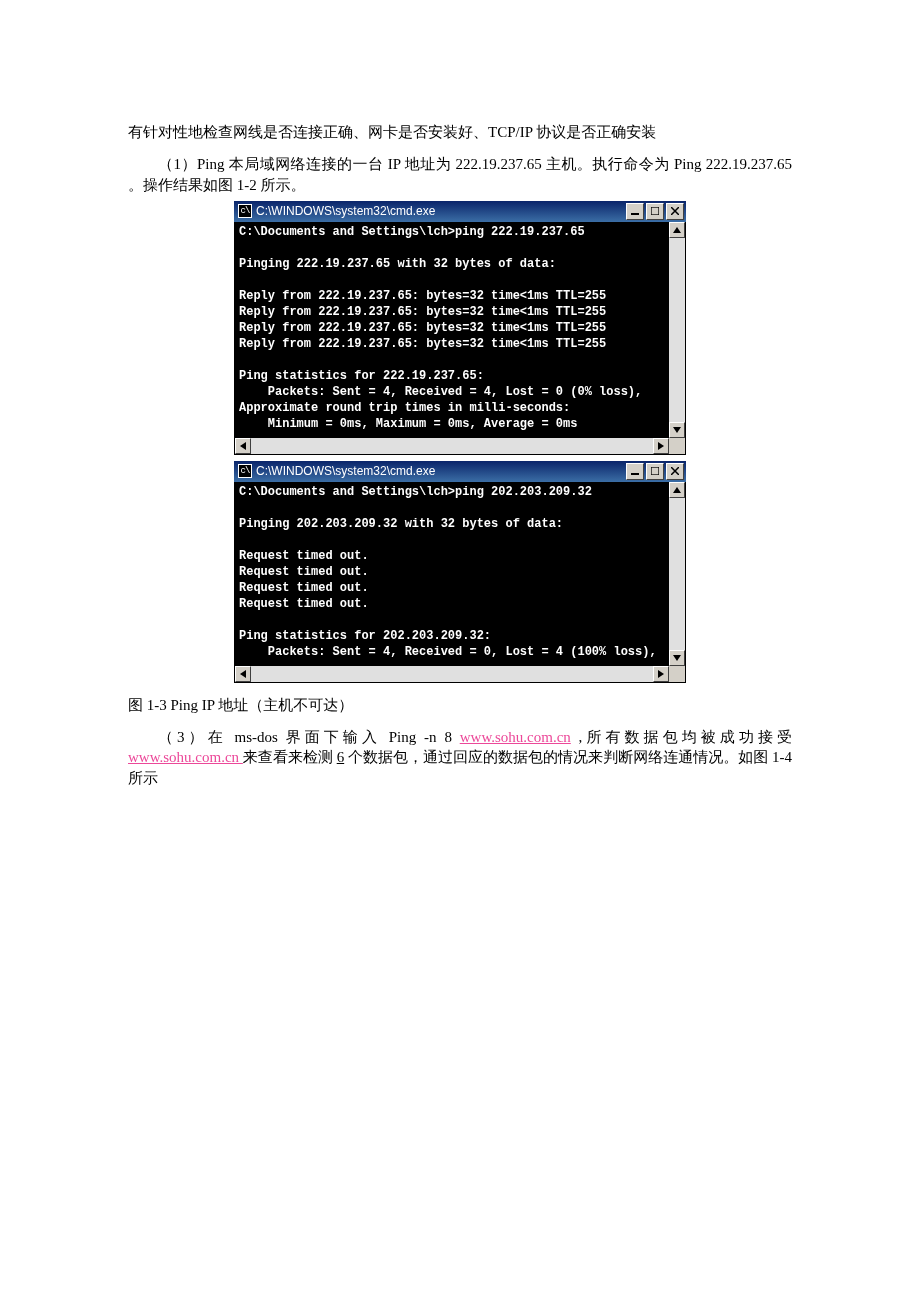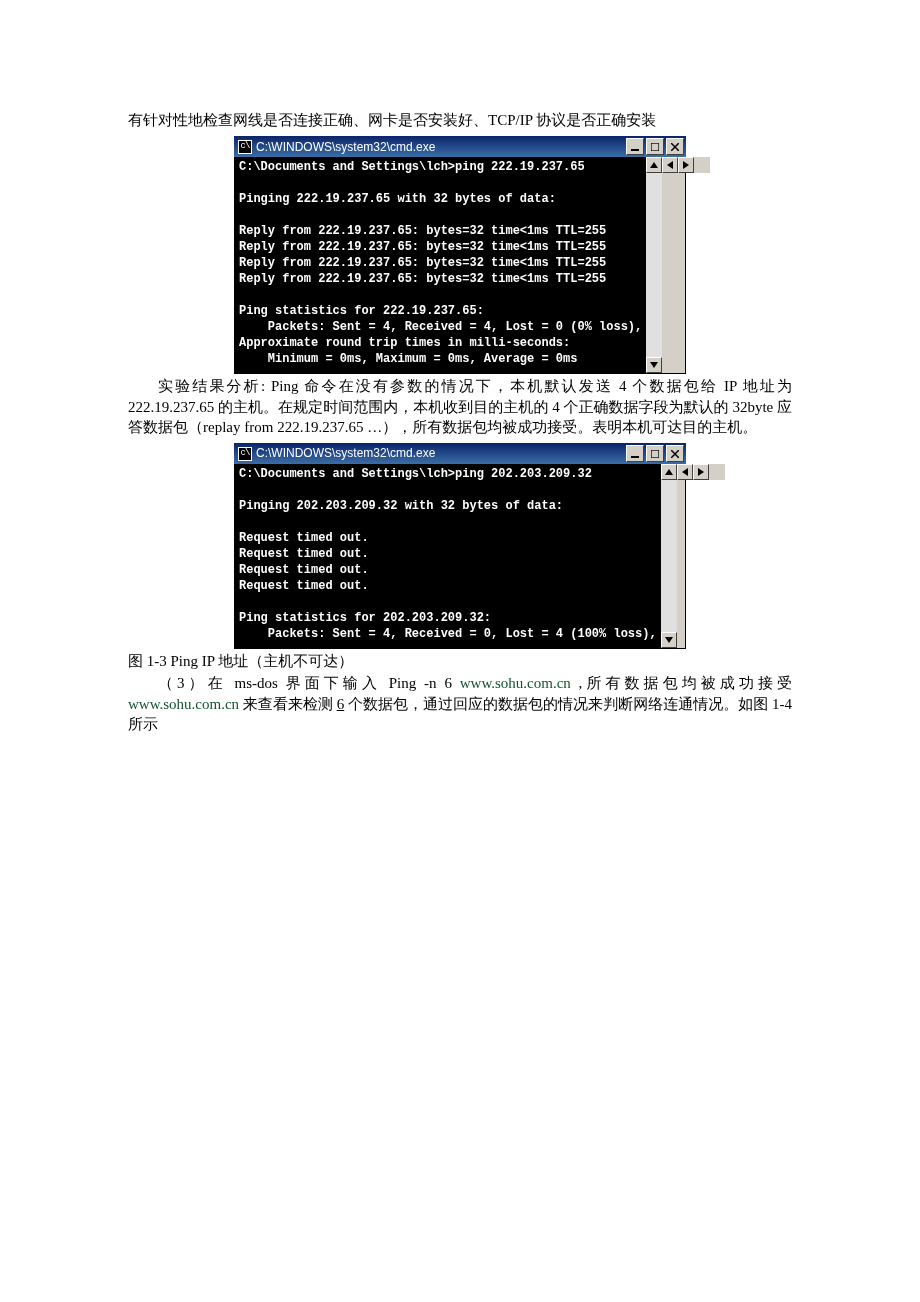--- a/index.html
+++ b/index.html
@@ -11,32 +11,33 @@
   }
   .page {
     width: 920px;
     min-height: 1302px;
     box-sizing: border-box;
     padding: 110px 128px 80px 128px;
     font-size: 15px;
     line-height: 1.35;
   }
   .page p {
-    margin: 0 0 2px 0;
+    margin: 12px 0 2px 0;
     text-align: justify;
   }
   .indent {
     text-indent: 2em;
   }
   .caption {
     text-align: center;
     margin: 4px 0 2px 0;
   }
   .link {
-    color: #14532d;
+    color: #ec4899;
+    text-decoration: underline;
     cursor: pointer;
   }
   .underline {
     text-decoration: underline;
   }
 
   
   .cmd-wrap {
     width: 452px;
     margin: 6px auto 2px auto;
@@ -76,21 +77,21 @@
     border-bottom-color: #404040;
     margin-left: 2px;
     display: flex;
     align-items: center;
     justify-content: center;
   }
   .cmd-title .btn svg { display: block; }
 
   .cmd-body-wrap {
     display: flex;
-    flex-direction: row;
+    flex-direction: column;
     background: #d4d0c8;
     border: 1px solid #000;
     border-top: none;
   }
   .cmd-body-wrap .row1 {
     display: flex;
   }
   .cmd-body {
     flex: 1;
     background: #000;
@@ -139,20 +140,21 @@
     height: 16px;
     background: #d4d0c8;
   }
 </style>
 </head>
 <body>
 
 <div class="page">
 
   <p>有针对性地检查网线是否连接正确、网卡是否安装好、TCP/IP 协议是否正确安装</p>
+  <p class="indent">（1）Ping 本局域网络连接的一台 IP 地址为 222.19.237.65 主机。执行命令为 Ping 222.19.237.65 。操作结果如图 1-2 所示。</p>
 
   <div class="cmd-wrap">
     <div class="cmd-title">
       <div class="cmd-icon">c\</div>
       <span>C:\WINDOWS\system32\cmd.exe</span>
       <span class="spacer"></span>
       <div class="btn">
         <svg width="8" height="8">
             <rect x="0" y="6" width="8" height="2" fill="#000"></rect>
           </svg>
@@ -208,21 +210,20 @@
           <svg width="6" height="8">
               <path d="M6 4 L0 0 L0 8 Z" fill="#000"></path>
             </svg>
         </div>
         <div class="corner"></div>
       </div>
     </div>
   </div>
 
 
-  <p class="indent">实验结果分析: Ping 命令在没有参数的情况下，本机默认发送 4 个数据包给 IP 地址为 222.19.237.65 的主机。在规定时间范围内，本机收到目的主机的 4 个正确数据字段为默认的 32byte 应答数据包（replay from 222.19.237.65 …），所有数据包均被成功接受。表明本机可达目的主机。</p>
 
   <div class="cmd-wrap">
     <div class="cmd-title">
       <div class="cmd-icon">c\</div>
       <span>C:\WINDOWS\system32\cmd.exe</span>
       <span class="spacer"></span>
       <div class="btn">
         <svg width="8" height="8">
             <rect x="0" y="6" width="8" height="2" fill="#000"></rect>
           </svg>
@@ -279,16 +280,16 @@
         </div>
         <div class="corner"></div>
       </div>
     </div>
   </div>
 
   <p class="caption">图 1-3 Ping IP 地址（主机不可达）</p>
 
 
   <p class="indent">
-    <span>（3）在 ms-dos 界面下输入 Ping  -n 6 </span><span class="link">www.sohu.com.cn</span><span> ,所有数据包均被成功接受 </span><span class="link">www.sohu.com.cn </span><span>来查看来检测 </span><span class="underline">6</span><span> 个数据包，通过回应的数据包的情况来判断网络连通情况。如图 1-4 所示</span>
+    <span>（3）在 ms-dos 界面下输入 Ping  -n 8 </span><span class="link">www.sohu.com.cn</span><span> ,所有数据包均被成功接受 </span><span class="link">www.sohu.com.cn </span><span>来查看来检测 </span><span class="underline">6</span><span> 个数据包，通过回应的数据包的情况来判断网络连通情况。如图 1-4 所示</span>
   </p>
 
 </div>
 
 </body></html>

